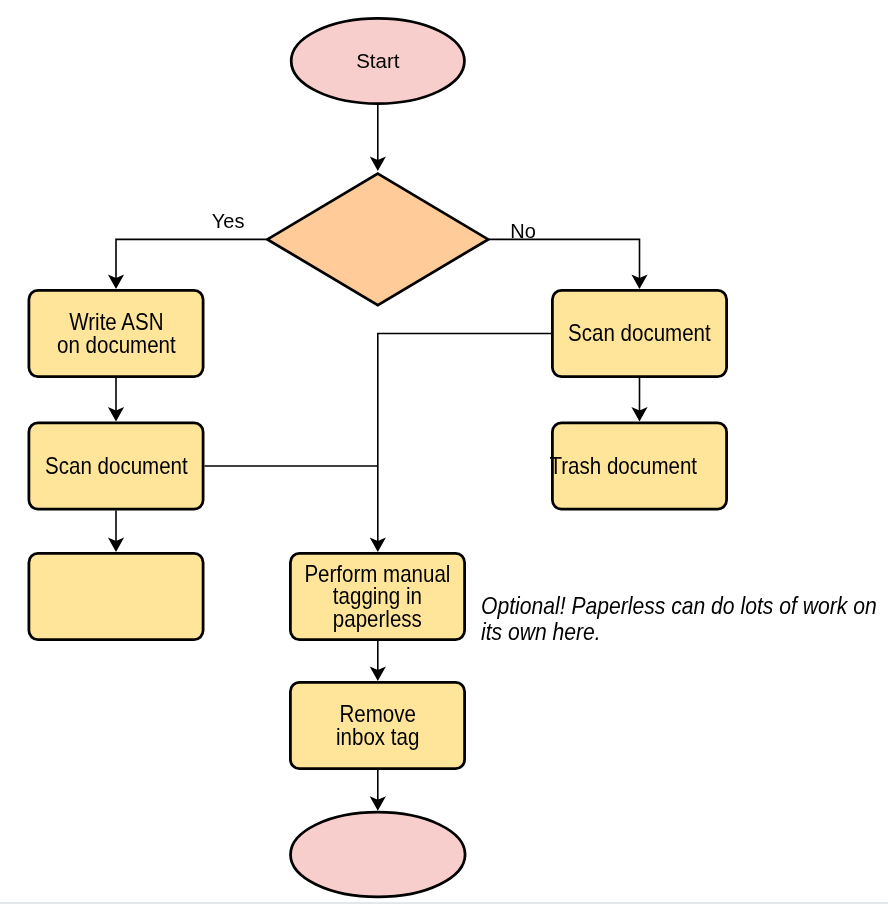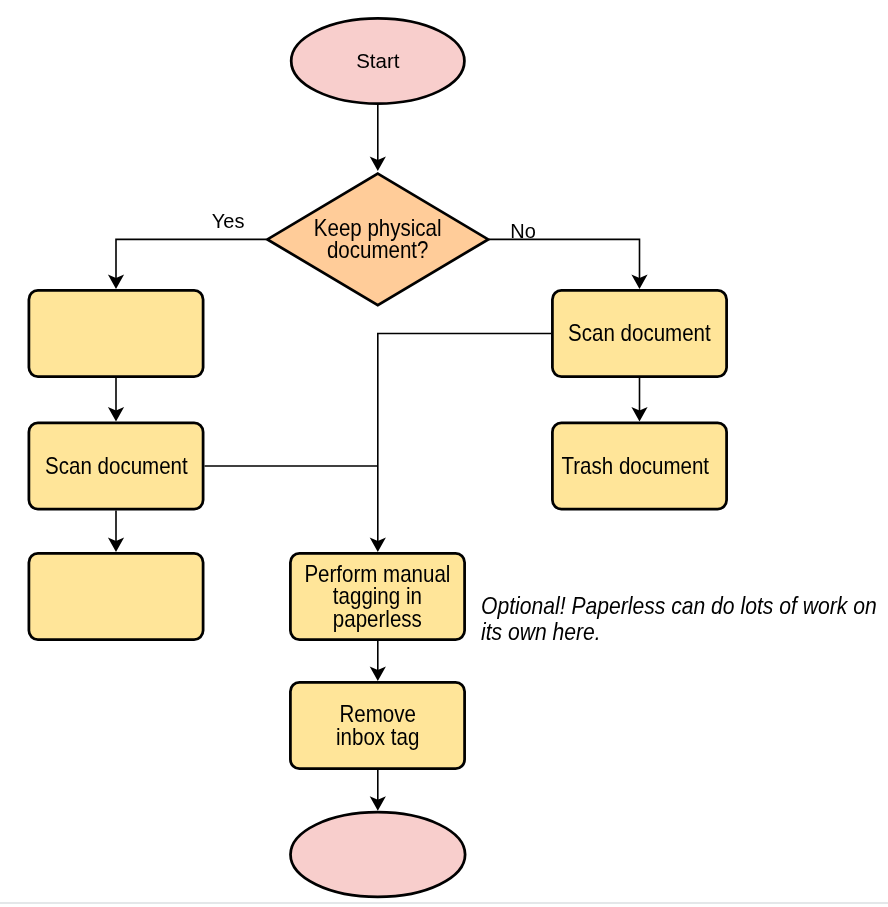--- a/index.html
+++ b/index.html
@@ -132,30 +132,30 @@
 
     <rect x="290.4" y="553.4" width="174.2" height="86.2" rx="9" ry="9" stroke="#000000" stroke-width="2.75" fill="#FFE599"></rect>
 
     <rect x="290.4" y="682.4" width="174.2" height="86.2" rx="9" ry="9" stroke="#000000" stroke-width="2.75" fill="#FFE599"></rect>
 
     <ellipse cx="377.8" cy="854.6" rx="87.3" ry="42.4" stroke="#000000" stroke-width="2.75" fill="#F8CECC"></ellipse>
   </svg>
 
   <div class="label terminal-label terminal-label--start" style="left:289px; top:17px; width:177.6px; height:88px;"><span>Start</span></div>
 
-  <div class="label node-label" style="left:265.8px; top:172px; width:224px; height:134.8px;"><span>Keep physical
-document?</span></div>
 
+  <div class="label node-label" style="left:27.5px; top:289px; width:177px; height:89px;"><span>Write ASN
+on document</span></div>
 
   <div class="label node-label" style="left:27.5px; top:421.5px; width:177px; height:89px;"><span>Scan document</span></div>
 
 
   <div class="label node-label" style="left:551px; top:289px; width:177px; height:89px;"><span>Scan document</span></div>
 
-  <div class="label node-label" style="left:551px; top:421.5px; width:145px; height:89px;margin-left:12px;"><span>Trash document</span></div>
+  <div class="label node-label" style="left:551px; top:421.5px; width:145px; height:89px;"><span>Trash document</span></div>
 
   <div class="label node-label" style="left:289px; top:681px; width:177px; height:89px;"><span>Remove
 inbox tag</span></div>
 
   <div class="label node-label" style="left:289px; top:552px; width:177px; height:89px;"><span>Perform manual
 tagging in
 paperless</span></div>
 
 
   <div class="edge-label" style="left:228.1px; top:221px;">Yes</div>

